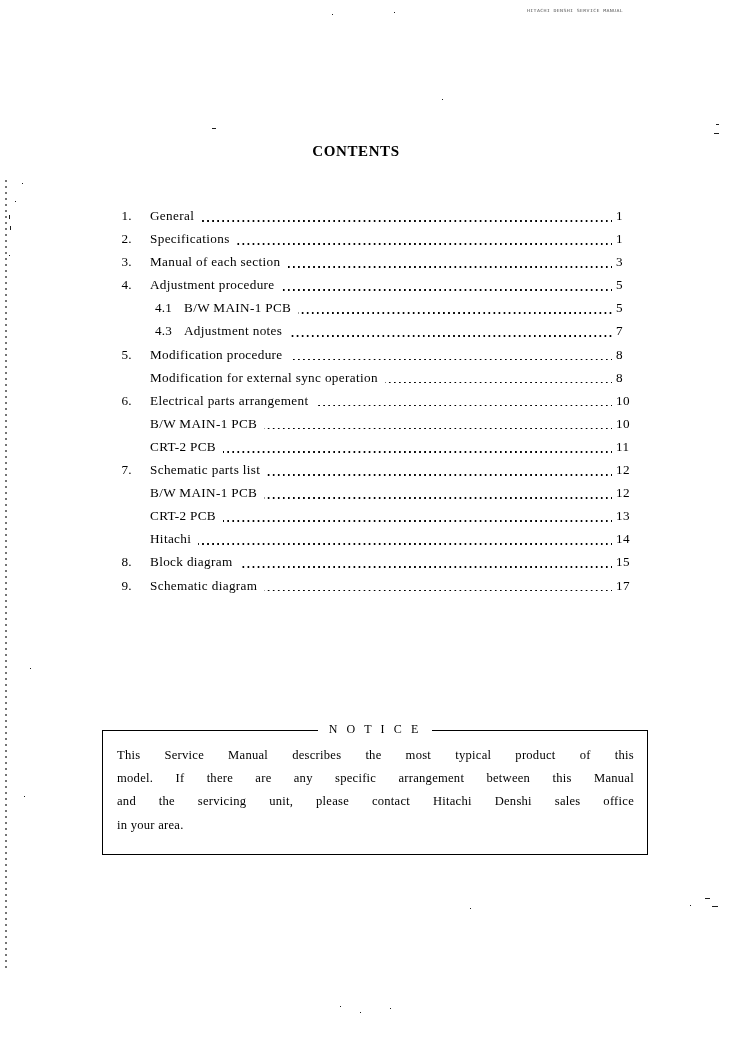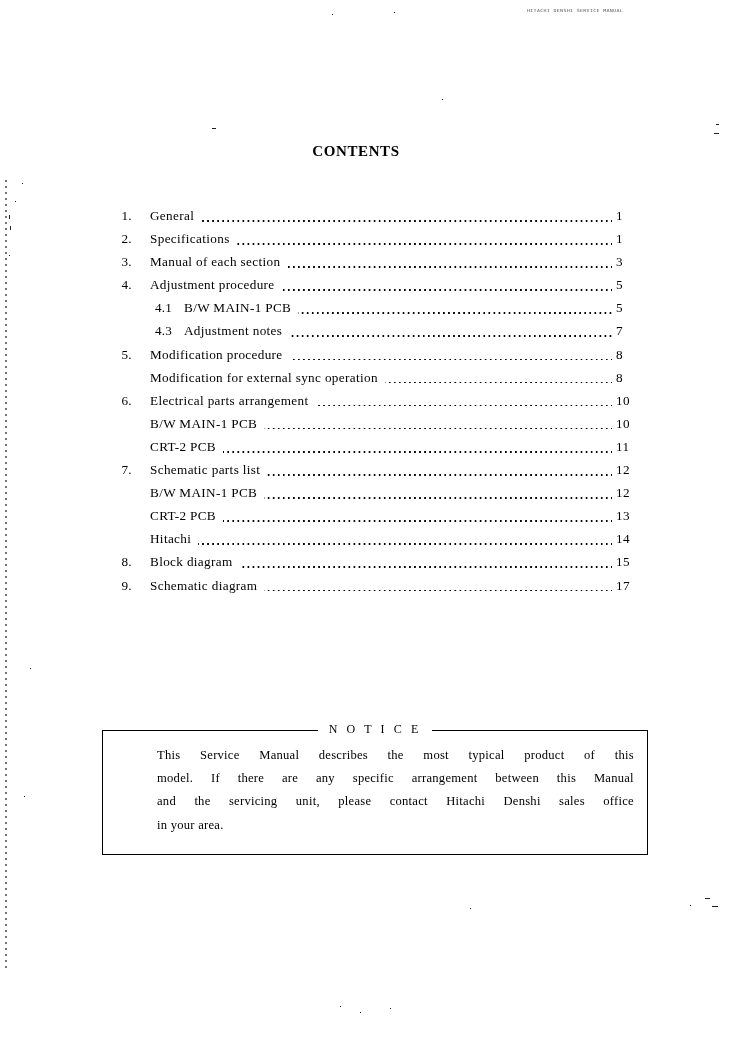--- a/index.html
+++ b/index.html
@@ -154,21 +154,20 @@
     font-family: "Liberation Serif", "DejaVu Serif", serif;
   }
   .notice-body {
     position: absolute;
     left: 14px;
     right: 13px;
     top: 14px;
     font-size: 12.6px;
     line-height: 23.2px;
     letter-spacing: 0.25px;
-    margin-left: 40px;
   }
   .notice-line {
     display: flex;
     white-space: nowrap;
   }
   .notice-line.justify {
     justify-content: space-between;
   }
   .notice-line .w { display: inline-block; }
 

